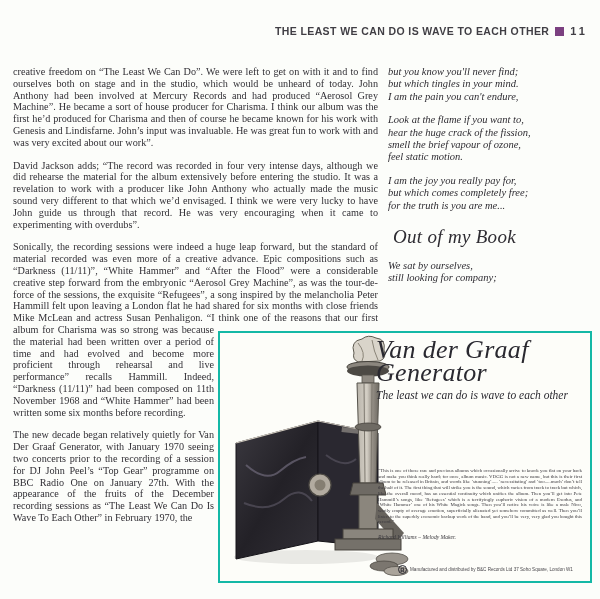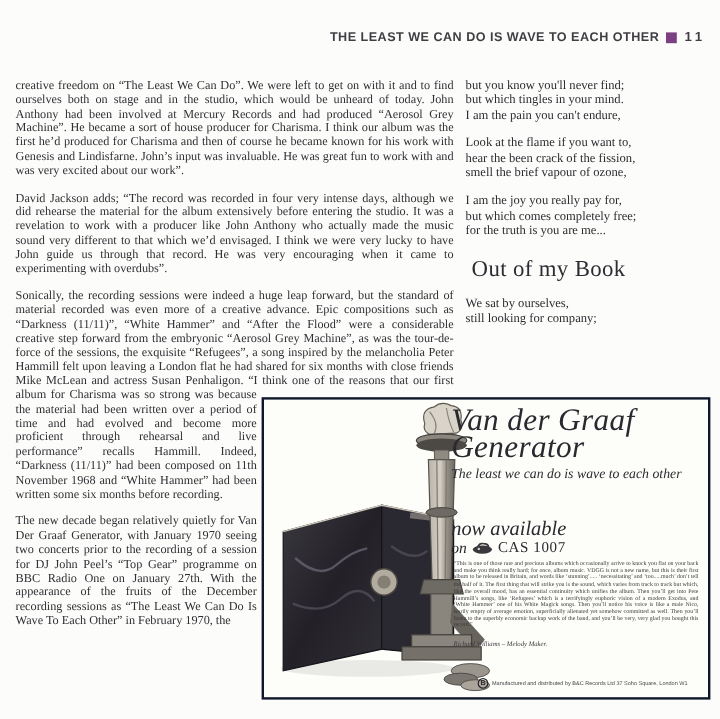--- a/index.html
+++ b/index.html
@@ -12,27 +12,27 @@
          font-family:"Liberation Sans", sans-serif; font-weight:bold; font-size:10.5px;
          letter-spacing:.4px; color:#403e44; }
   .hdr .sq { width:9px; height:9px; background:#7b4080; }
   .hdr .pn { font-size:11px; letter-spacing:3px; }
 
   
   .content { position:absolute; left:13px; top:66px; width:579px; }
   .content p { font-size:10.2px; line-height:11.8px; text-align:justify; margin:0 0 11px; }
 
   .poetry { float:right; width:204px; margin-left:10px; min-height:262px;
-            font-size:10.5px; line-height:12.4px; color:#2e2c32; }
+            font-style:italic; font-size:10.5px; line-height:12.4px; color:#2e2c32; }
   .poetry .stanza { margin-bottom:11px; }
   .poetry .ohead { font-size:19px; line-height:22px; margin:14px 5px 12px; letter-spacing:.3px; }
 
   
   .advert { float:right; clear:right; width:370px; height:248px; margin:3px 0 0 4px;
-            border:2px solid #0f172a; background:#fdfdf9; position:relative; box-sizing:content-box; }
+            border:2px solid #14b8a6; background:#fdfdf9; position:relative; box-sizing:content-box; }
   .ad-photo { position:absolute; left:6px; top:2px; width:200px; height:242px; }
   .ad-head { position:absolute; left:156px; top:5px; width:210px; font-style:italic; color:#2a2930; }
   .ad-head .l1, .ad-head .l2 { font-size:26px; line-height:23px; letter-spacing:.3px; }
   .ad-head .tag { font-size:11.5px; line-height:14px; margin-top:4px; white-space:nowrap; }
   .ad-avail { position:absolute; left:156px; top:99px; font-style:italic; color:#2a2930; }
   .ad-avail .a1 { font-size:17px; line-height:17px; }
   .ad-avail .a2 { font-size:13px; line-height:15px; display:flex; align-items:center; gap:4px; }
   .ad-avail .cas { font-style:normal; font-size:12.5px; letter-spacing:.5px; }
   .ad-review { position:absolute; left:158px; top:135px; width:204px; font-size:4.9px;
                line-height:5.7px; text-align:justify; color:#3a383d; }
@@ -57,22 +57,23 @@
   <div class="content">
 
     <div class="poetry">
       <div class="stanza">
         <div>but you know you'll never find;</div>
         <div>but which tingles in your mind.</div>
         <div>I am the pain you can't endure,</div>
       </div>
       <div class="stanza">
         <div>Look at the flame if you want to,</div>
-        <div>hear the been crack of the fission,</div>
+        <div>hear the huge crack of the fission,</div>
         <div>smell the brief vapour of ozone,</div>
+        <div>feel static motion.</div>
       </div>
       <div class="stanza">
         <div>I am the joy you really pay for,</div>
         <div>but which comes completely free;</div>
         <div>for the truth is you are me...</div>
       </div>
       <div class="ohead">Out of my Book</div>
       <div class="stanza">
         <div>We sat by ourselves,</div>
         <div>still looking for company;</div>
@@ -129,32 +130,20 @@
         <ellipse cx="158" cy="231" rx="14" ry="5" fill="#7b766f" stroke="#4c4943" stroke-width="0.8"></ellipse>
         <ellipse cx="170" cy="236" rx="12" ry="4.5" fill="#aaa49b" stroke="#55524b" stroke-width="0.8"></ellipse>
       </svg>
 
       <div class="ad-head">
         <div class="l1">Van der Graaf</div>
         <div class="l2">Generator</div>
         <div class="tag">The least we can do is wave to each other</div>
       </div>
 
-      <div class="ad-avail">
-        <div class="a1">now available</div>
-        <div class="a2">
-          <span>on</span>
-          <svg width="18" height="10" viewBox="0 0 18 10">
-            <ellipse cx="9" cy="6" rx="8" ry="3.4" fill="#3a383d"></ellipse>
-            <path d="M5,4 q2,-4 5,-3 q4,0 4,3" fill="none" stroke="#3a383d" stroke-width="1.6"></path>
-            <circle cx="6" cy="5.4" r="1" fill="#d9d4ca"></circle>
-          </svg>
-          <span class="cas">CAS 1007</span>
-        </div>
-      </div>
 
       <div class="ad-review">“This is one of those rare and precious albums which occasionally arrive to knock you flat on your back and make you think really hard; for once, album music. VDGG is not a new name, but this is their first album to be released in Britain, and words like ‘stunning’..... ‘necessitating’ and ‘too.....much’ don’t tell the half of it. The first thing that will strike you is the sound, which varies from track to track but which, like the overall mood, has an essential continuity which unifies the album. Then you’ll get into Pete Hammill’s songs, like ‘Refugees’ which is a terrifyingly euphoric vision of a modern Exodus, and ‘White Hammer’ one of his White Magick songs. Then you’ll notice his voice is like a male Nico, warily empty of average emotion, superficially alienated yet somehow committed as well. Then you’ll listen to the superbly economic backup work of the band, and you’ll be very, very glad you bought this record.”</div>
       <div class="ad-credit">Richard Williams – Melody Maker.</div>
 
       <div class="ad-dist">
         <span class="bc">B</span>
         <span class="dtxt">Manufactured and distributed by B&amp;C Records Ltd 37 Soho Square, London W1</span>
       </div>
     </div>
 

